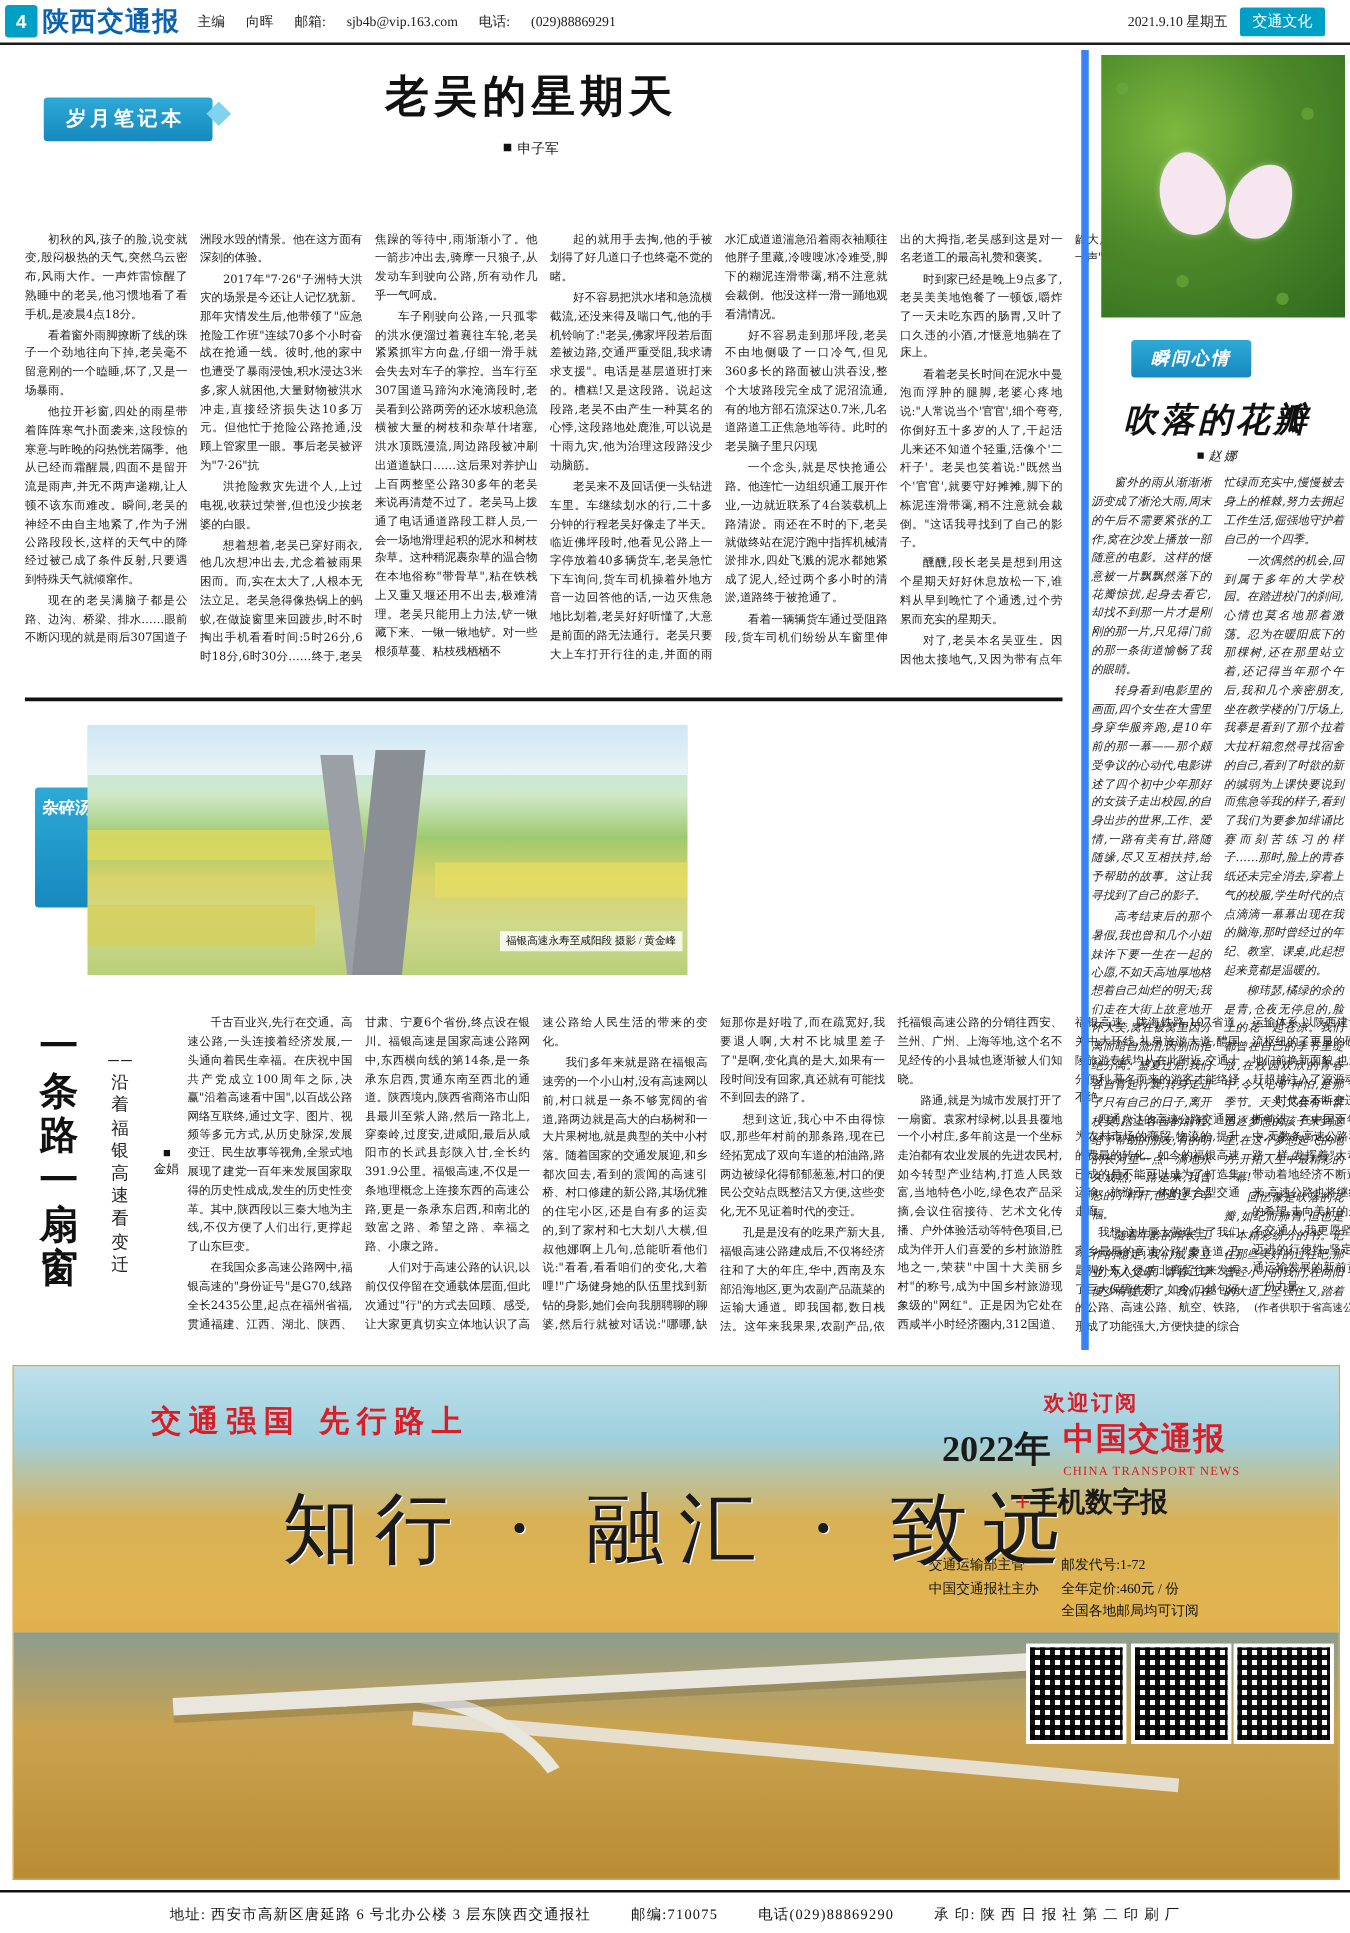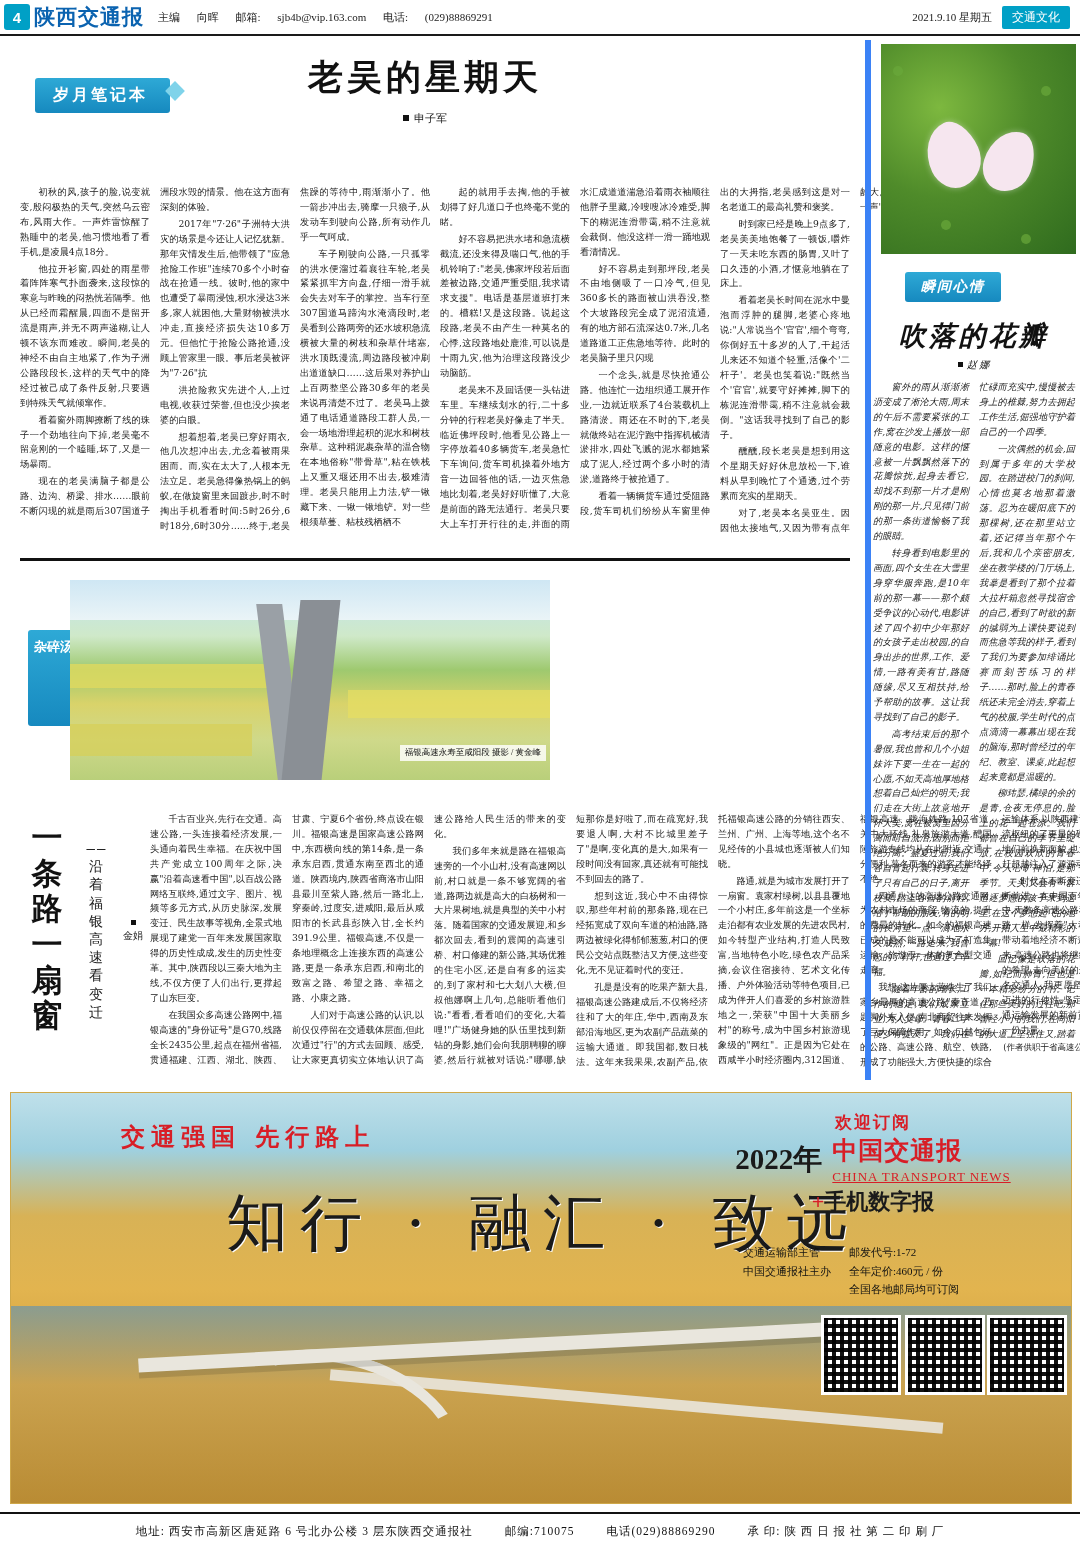--- a/index.html
+++ b/index.html
@@ -24,21 +24,21 @@
     display:flex;align-items:center;justify-content:center;
     font-size:15px;font-weight:bold;font-family:"Liberation Sans",sans-serif;
   }
   .mh-logo{
     font-size:21px;font-weight:bold;color:#0b63b0;letter-spacing:1px;
     font-family:"DejaVu Sans", sans-serif;
     margin-right:14px;white-space:nowrap;
   }
   .mh-info{font-size:11px;color:#222;white-space:nowrap;}
   .mh-info span{margin-right:14px;}
-  .mh-right{margin-left:auto;display:flex;align-items:center;gap:10px;padding-right:10px;}
+  .mh-right{margin-left:auto;display:flex;align-items:center;gap:10px;padding-right:20px;}
   .mh-date{font-size:11px;color:#222;white-space:nowrap;}
   .mh-section{
     background:#00a0c6;color:#fff;font-size:12px;padding:3px 10px;border-radius:2px;
     white-space:nowrap;font-family:"DejaVu Sans",sans-serif;
   }
 
   
   .content{position:absolute;left:10px;top:40px;width:1060px;height:1040px;}
   .col-left{position:absolute;left:0;top:0;width:840px;height:1040px;}
   .col-right{position:absolute;left:855px;top:0;width:205px;height:1040px;
@@ -184,21 +184,21 @@
   .ad-big{
     position:absolute;left:215px;top:88px;font-size:62px;font-weight:normal;color:#1a1a1a;
     letter-spacing:12px;font-family:"DejaVu Serif",serif;
     text-shadow:1px 1px 0 #fff;
   }
   .ad-right{position:absolute;right:18px;top:18px;width:360px;text-align:center;}
   .ad-welcome{font-size:17px;color:#d81e26;font-weight:bold;letter-spacing:2px;}
   .ad-year{font-size:29px;font-weight:bold;color:#1a1a1a;display:inline-block;vertical-align:middle;}
   .ad-paper{display:inline-block;vertical-align:middle;margin-left:6px;text-align:left;}
   .ad-paper .cn{font-size:25px;font-weight:bold;color:#d81e26;letter-spacing:1px;}
-  .ad-paper .en{font-size:13px;color:#d81e26;letter-spacing:1px;text-decoration:underline;}
+  .ad-paper .en{font-size:10px;color:#d81e26;letter-spacing:1px;}
   .ad-digital{font-size:22px;font-weight:bold;color:#1a1a1a;margin-top:2px;}
   .ad-digital .plus{color:#d81e26;}
   .ad-org{position:absolute;right:240px;top:150px;font-size:11px;line-height:1.7;color:#111;text-align:left;}
   .ad-price{position:absolute;right:22px;top:150px;font-size:11px;line-height:1.7;color:#111;text-align:left;width:200px;}
   .qr{position:absolute;width:74px;height:74px;background:#fff;border:3px solid #fff;}
   .qr i{display:block;width:100%;height:100%;
     background:
       repeating-linear-gradient(90deg,#111 0 4px,#fff 4px 8px),
       repeating-linear-gradient(0deg,#111 0 4px,#fff 4px 8px);
     background-blend-mode:multiply;}
@@ -245,22 +245,22 @@
       </div>
       <div class="a1head">
         <div class="a1title">老吴的星期天</div>
         <div class="byline">
           <span class="sq"></span><span>申子军</span>
         </div>
       </div>
 
       <div class="colbox a1body" id="a1body">
           <p>初秋的风,孩子的脸,说变就变,殷闷极热的天气,突然乌云密布,风雨大作。一声炸雷惊醒了熟睡中的老吴,他习惯地看了看手机,是凌晨4点18分。</p>
+          <p>看着窗外雨脚撩断了线的珠子一个劲地往向下掉,老吴毫不留意刚的一个瞌睡,坏了,又是一场暴雨。</p>
           <p>他拉开衫窗,四处的雨星带着阵阵寒气扑面袭来,这段惊的寒意与昨晚的闷热恍若隔季。他从已经而霜醒晨,四面不是留开流是雨声,并无不两声递糊,让人顿不该东而难改。瞬间,老吴的神经不由自主地紧了,作为子洲公路段段长,这样的天气中的降经过被己成了条件反射,只要遇到特殊天气就倾窜作。</p>
-          <p>看着窗外雨脚撩断了线的珠子一个劲地往向下掉,老吴毫不留意刚的一个瞌睡,坏了,又是一场暴雨。</p>
           <p>现在的老吴满脑子都是公路、边沟、桥梁、排水……眼前不断闪现的就是雨后307国道子洲段水毁的情景。他在这方面有深刻的体验。</p>
           <p>2017年"7·26"子洲特大洪灾的场景是今还让人记忆犹新。那年灾情发生后,他带领了"应急抢险工作班"连续70多个小时奋战在抢通一线。彼时,他的家中也遭受了暴雨浸蚀,积水浸达3米多,家人就困他,大量财物被洪水冲走,直接经济损失达10多万元。但他忙于抢险公路抢通,没顾上管家里一眼。事后老吴被评为"7·26"抗</p>
           <p>洪抢险救灾先进个人,上过电视,收获过荣誉,但也没少挨老婆的白眼。</p>
           <p>想着想着,老吴已穿好雨衣,他几次想冲出去,尤念着被雨果困而。而,实在太大了,人根本无法立足。老吴急得像热锅上的蚂蚁,在做旋窗里来回踱步,时不时掏出手机看看时间:5时26分,6时18分,6时30分……终于,老吴焦躁的等待中,雨渐渐小了。他一箭步冲出去,骑摩一只狼子,从发动车到驶向公路,所有动作几乎一气呵成。</p>
           <p>车子刚驶向公路,一只孤零的洪水便溜过着襄往车轮,老吴紧紧抓牢方向盘,仔细一滑手就会失去对车子的掌控。当车行至307国道马蹄沟水淹滴段时,老吴看到公路两旁的还水坡积急流横被大量的树枝和杂草什堵塞,洪水顶既漫流,周边路段被冲刷出道道缺口……这后果对养护山上百两整坚公路30多年的老吴来说再清楚不过了。老吴马上拨通了电话通道路段工群人员,一会一场地滑理起积的泥水和树枝杂草。这种稍泥裹杂草的温合物在本地俗称"带骨草",粘在铁栈上又重又堰还用不出去,极难清理。老吴只能用上力法,铲一锹藏下来、一锹一锹地铲。对一些根须草蔓、粘枝残栖栖不</p>
           <p>起的就用手去掏,他的手被划得了好几道口子也终毫不觉的睹。</p>
           <p>好不容易把洪水堵和急流横截流,还没来得及喘口气,他的手机铃响了:"老吴,佛家坪段若后面差被边路,交通严重受阻,我求请求支援"。电话是基层道班打来的。槽糕!又是这段路。说起这段路,老吴不由产生一种莫名的心悸,这段路地处鹿淮,可以说是十雨九灾,他为治理这段路没少动脑筋。</p>
           <p>老吴来不及回话便一头钻进车里。车继续划水的行,二十多分钟的行程老吴好像走了半天。临近佛坪段时,他看见公路上一字停放着40多辆货车,老吴急忙下车询问,货车司机操着外地方音一边回答他的话,一边灭焦急地比划着,老吴好好听懂了,大意是前面的路无法通行。老吴只要大上车打开行往的走,并面的雨水汇成道道湍急沿着雨衣袖顺往他胖子里藏,冷嗖嗖冰冷难受,脚下的糊泥连滑带霭,稍不注意就会裁倒。他没这样一滑一踊地观看清情况。</p>
           <p>好不容易走到那坪段,老吴不由地侧吸了一口冷气,但见360多长的路面被山洪吞没,整个大坡路段完全成了泥沼流通,有的地方部石流深达0.7米,几名道路道工正焦急地等待。此时的老吴脑子里只闪现</p>
           <p>一个念头,就是尽快抢通公路。他连忙一边组织通工展开作业,一边就近联系了4台装载机上路清淤。雨还在不时的下,老吴就做终站在泥泞跑中指挥机械清淤排水,四处飞溅的泥水都她紧成了泥人,经过两个多小时的清淤,道路终于被抢通了。</p>

